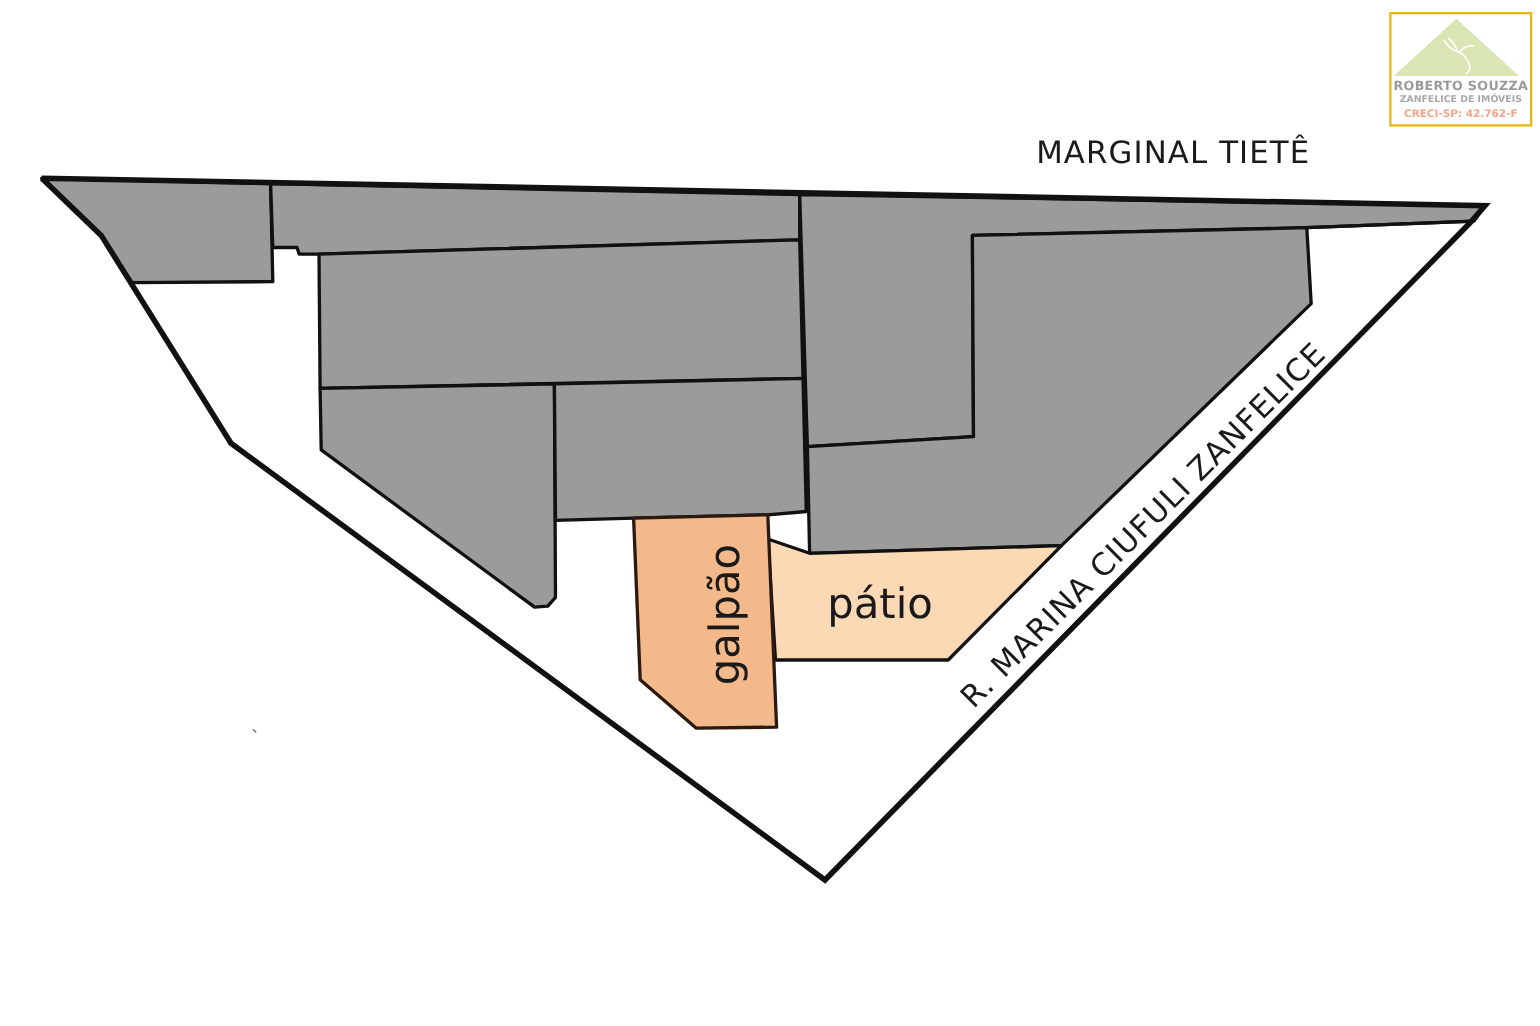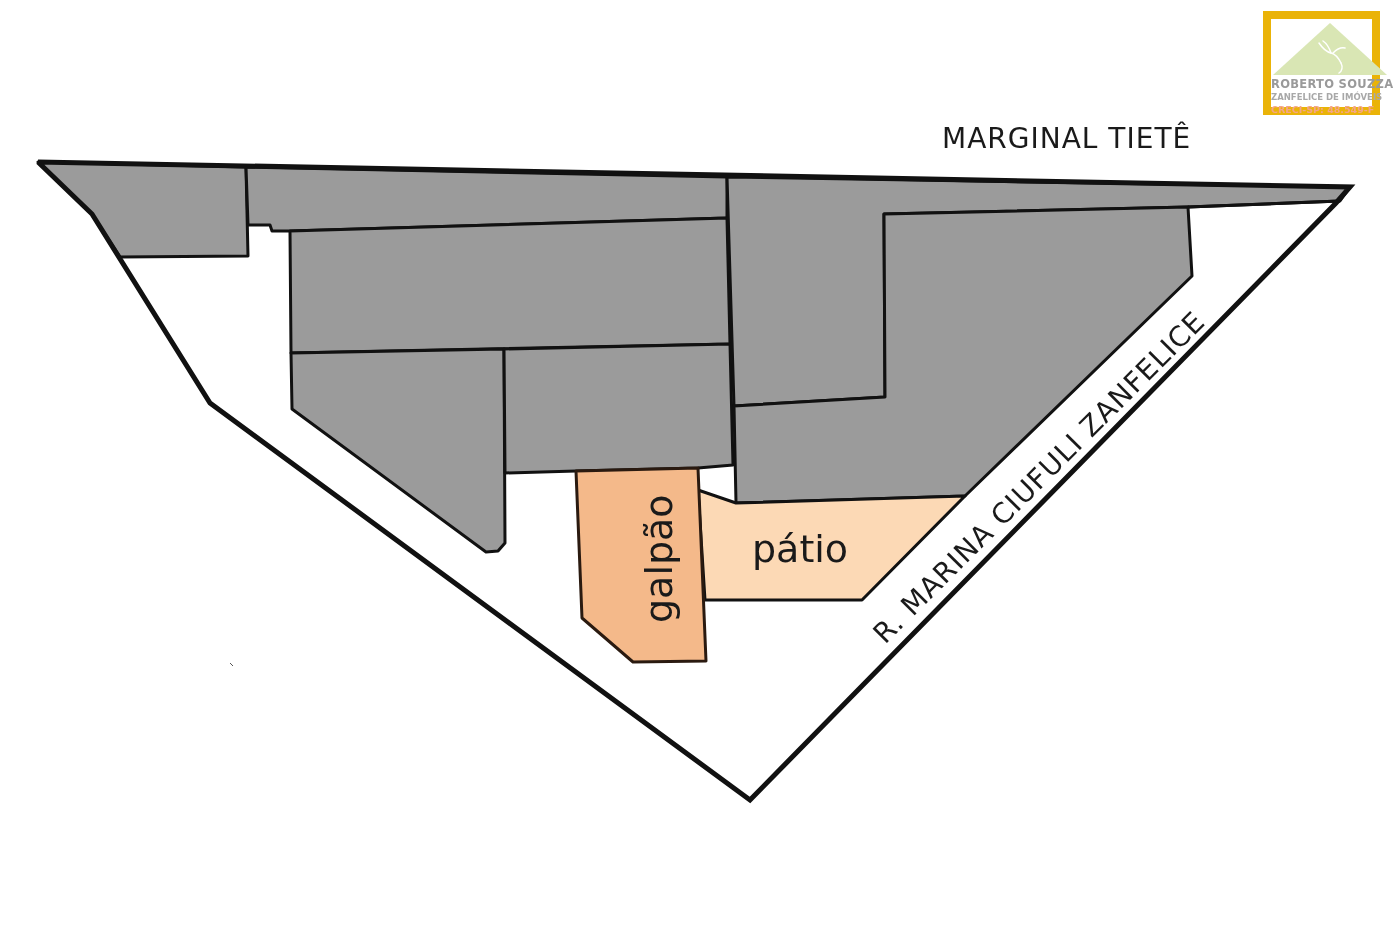--- a/index.html
+++ b/index.html
@@ -4,21 +4,21 @@
 <style>
   html, body { margin: 0; padding: 0; background: #ffffff; }
   body { width: 1400px; height: 933px; position: relative; overflow: hidden; font-family: "DejaVu Sans", sans-serif; }
   #map-svg { position: absolute; left: 0; top: 0; }
   .lot { fill: #9b9b9b; stroke: #111; stroke-width: 3; stroke-linejoin: round; }
   .galpao { fill: #f4b98a; stroke: #2a1a10; stroke-width: 3; stroke-linejoin: round; }
   .patio { fill: #fcd9b5; stroke: #111; stroke-width: 3; stroke-linejoin: round; }
   .boundary { fill: none; stroke: #111; stroke-width: 5; stroke-linejoin: miter; }
   .street-label { font-family: "DejaVu Sans", sans-serif; font-size: 28px; fill: #1a1a1a; letter-spacing: 1px; }
   .area-label { font-family: "DejaVu Sans", sans-serif; font-size: 38px; fill: #1a1a1a; }
-  .logo { position: absolute; left: 1263px; top: 11px; width: 117px; height: 104px; border: 8px solid #eab308; background: #fff; box-sizing: border-box; }
+  .logo { position: absolute; left: 1263px; top: 11px; width: 130px; height: 104px; border: 2px solid #eab308; background: #fff; box-sizing: border-box; }
   .logo svg { position: absolute; left: 0; top: 0; }
   .logo-line { position: absolute; left: 0; width: 100%; text-align: center; font-family: "DejaVu Sans", sans-serif; font-weight: bold; white-space: nowrap; }
   .logo-name { top: 58px; font-size: 11.5px; color: #9a9a9a; letter-spacing: 0.3px; }
   .logo-sub { top: 73px; font-size: 8.5px; color: #a8a8a8; }
   .logo-creci { top: 85px; font-size: 9.5px; color: #f4a58a; }
 </style>
 </head>
 <body>
 
 <svg id="map-svg" width="1400" height="933" viewBox="0 0 1400 933">
@@ -50,14 +50,14 @@
     <polygon points="59,4 116,56 2,56" fill="#d9e6b4"></polygon>
     <g fill="none" stroke="#ffffff" stroke-width="1.5" stroke-linecap="round">
       <path d="M48,24 C52,30 56,33 60,34 C64,35 67,38 70,44"></path>
       <path d="M60,34 C58,28 55,24 52,22"></path>
       <path d="M62,34 C66,30 70,28 74,29"></path>
       <path d="M70,44 C72,48 71,52 68,54"></path>
     </g>
   </svg>
   <div class="logo-line logo-name">ROBERTO SOUZZA</div>
   <div class="logo-line logo-sub">ZANFELICE DE IMÓVEIS</div>
-  <div class="logo-line logo-creci">CRECI-SP: 48.549-F</div>
+  <div class="logo-line logo-creci">CRECI-SP: 42.762-F</div>
 </div>
 
 </body></html>

